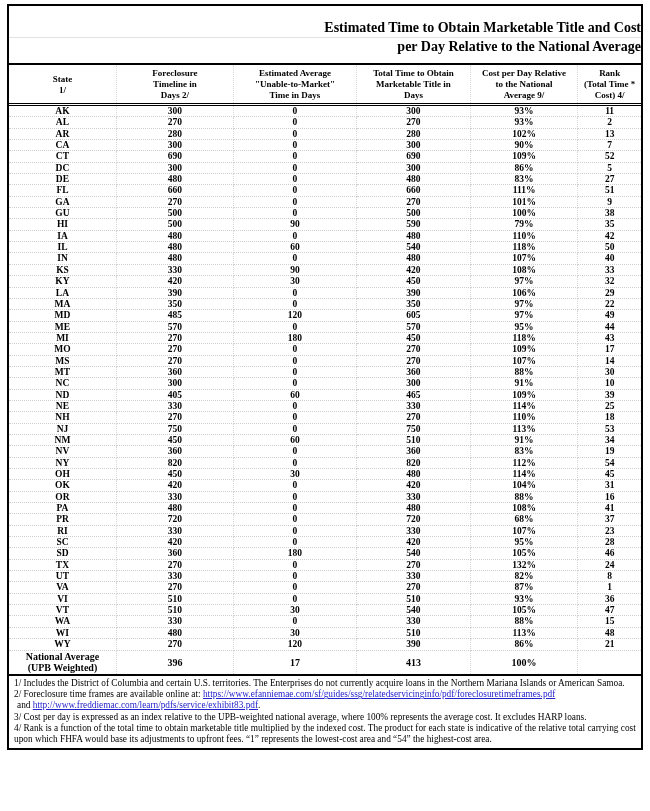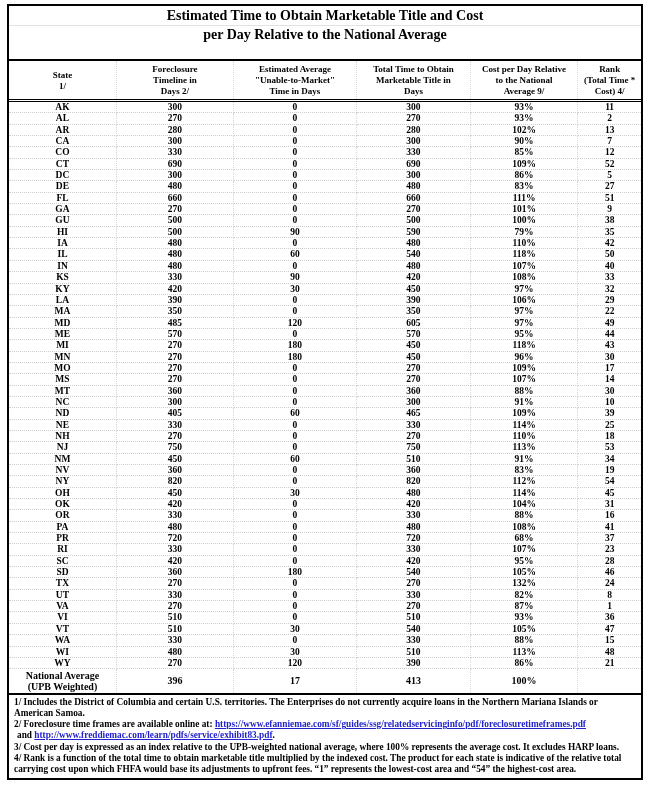--- a/index.html
+++ b/index.html
@@ -12,26 +12,27 @@
   }
   .frame {
     position: absolute;
     left: 7px; top: 4px;
     width: 636px;
     border: 2px solid #000;
     background: #fff;
   }
   
   .title-block {
-    text-align: center;
+    text-align: right;
     font-weight: bold;
     font-size: 14px;
     line-height: 16px;
-    padding: 1px 0 15px 0;
+    padding: 1px 0 7px 0;
     border-bottom: 2px solid #000;
+    margin-top: 12px;
   }
   .title-line1 {
     border-bottom: 1px solid #e2e2e2;
     padding: 1px 0;
   }
   .title-line2 { padding: 1px 0; }
 
   
   table.main {
     width: 100%;
@@ -82,21 +83,21 @@
     border-bottom: none;
   }
   tr.summary-row td:last-child { border-right: none; }
 
   
   .footnotes {
     border-top: 2px solid #000;
     padding: 2px 5px 3px 5px;
     font-size: 9.3px;
     line-height: 11.2px;
-    font-weight: bold;
+    font-weight: normal;
   }
   .footnotes p { margin: 0; }
   .fn-indent { padding-left: 3px; }
   a.doc-link {
     color: #2222cc;
     text-decoration: underline;
     word-break: break-all;
   }
 </style>
 </head>
@@ -178,28 +179,20 @@
         </tr>
         <tr>
           <td>CA</td>
           <td>300</td>
           <td>0</td>
           <td>300</td>
           <td>90%</td>
           <td>7</td>
         </tr>
         <tr>
-          <td>CO</td>
-          <td>330</td>
-          <td>0</td>
-          <td>330</td>
-          <td>85%</td>
-          <td>12</td>
-        </tr>
-        <tr>
           <td>CT</td>
           <td>690</td>
           <td>0</td>
           <td>690</td>
           <td>109%</td>
           <td>52</td>
         </tr>
         <tr>
           <td>DC</td>
           <td>300</td>
@@ -320,28 +313,20 @@
           <td>95%</td>
           <td>44</td>
         </tr>
         <tr>
           <td>MI</td>
           <td>270</td>
           <td>180</td>
           <td>450</td>
           <td>118%</td>
           <td>43</td>
-        </tr>
-        <tr>
-          <td>MN</td>
-          <td>270</td>
-          <td>180</td>
-          <td>450</td>
-          <td>96%</td>
-          <td>30</td>
         </tr>
         <tr>
           <td>MO</td>
           <td>270</td>
           <td>0</td>
           <td>270</td>
           <td>109%</td>
           <td>17</td>
         </tr>
         <tr>

